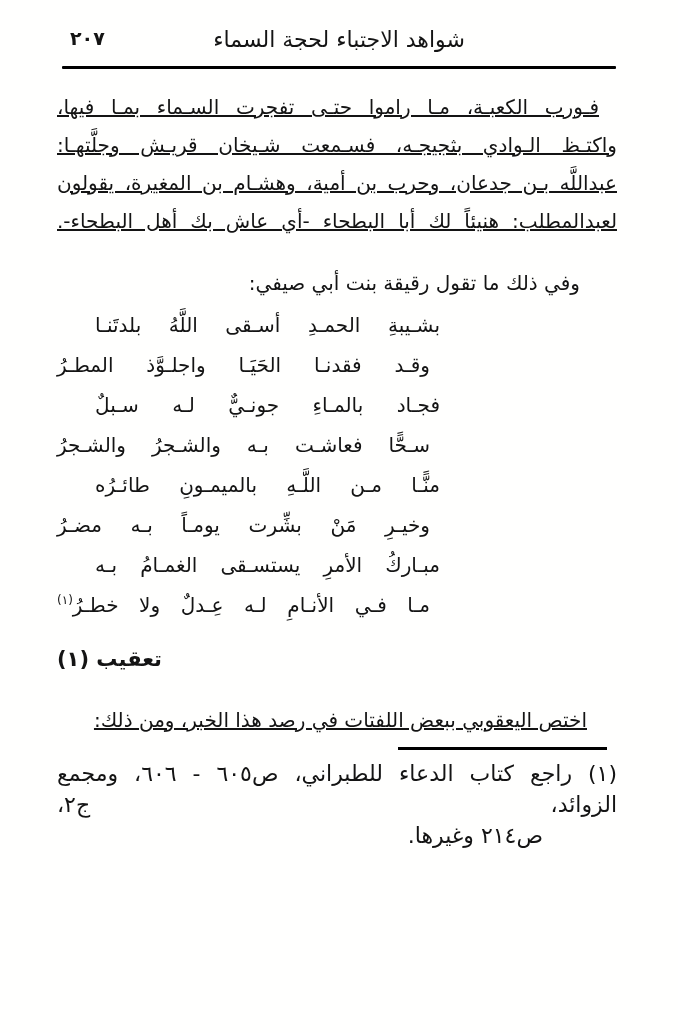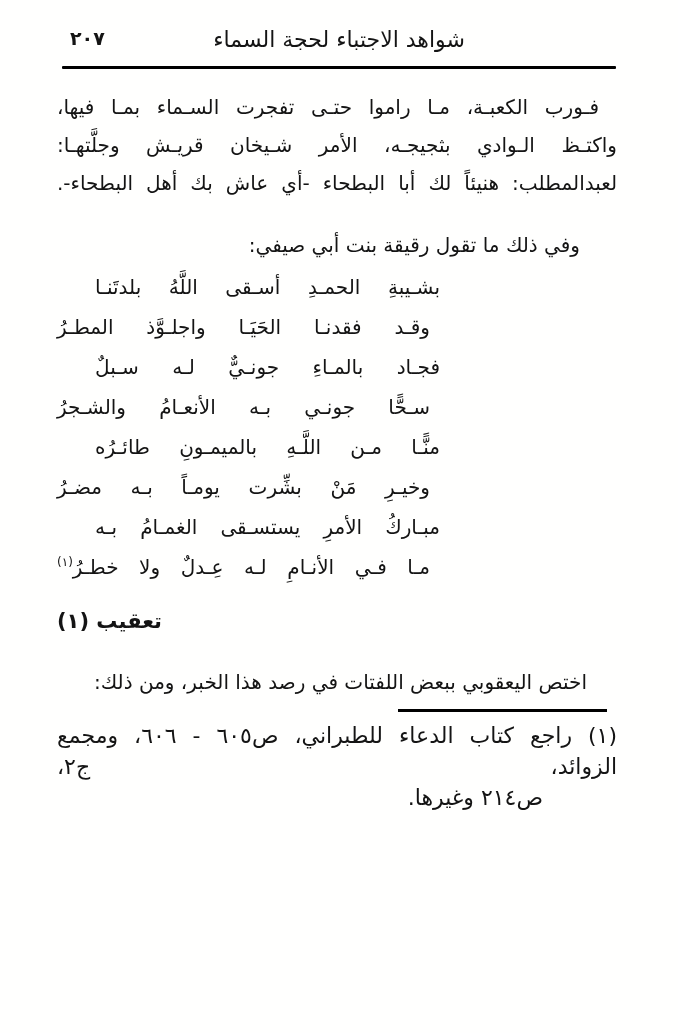--- a/index.html
+++ b/index.html
@@ -30,21 +30,21 @@
   .content{position:absolute;top:86px;right:61px;width:560px;}
   .line{
     font-size:20px;line-height:38px;white-space:normal;
   }
   .just{text-align:justify;text-align-last:justify;}
   .nat{text-align:right;white-space:nowrap;}
   .flushleft{text-align:left;white-space:nowrap;}
   .ind1{text-indent:18px;}
   .ind2{text-indent:37px;}
   .ind3{text-indent:30px;}
-  .para{padding-top:2px;}
+  .para{padding-top:2px;text-decoration:underline;}
   .intro{margin-top:24px;}
   
   .poem{margin-top:3px;}
   .pline{
     font-size:20px;line-height:40px;
     text-align:justify;text-align-last:justify;
   }
   .pa{width:345px;margin-right:177px;}
   .pb{width:373px;margin-right:187px;}
   .fn-mark{
@@ -73,31 +73,32 @@
   <div class="header">
     <div class="header-title">شواهد الاجتباء لحجة السماء</div>
     <div class="page-number">٢٠٧</div>
   </div>
   <div class="header-rule"></div>
 
   <div class="content">
 
     <div class="para">
       <div class="line just ind1">فـورب الكعبـة، مـا راموا حتـى تفجرت السـماء بمـا فيها،</div>
-      <div class="line just">واكتـظ الـوادي بثجيجـه، الأمر شـيخان قريـش وجلَّتهـا:</div>
+      <div class="line just">واكتـظ الـوادي بثجيجـه، فسـمعت شـيخان قريـش وجلَّتهـا:</div>
+      <div class="line just">عبداللَّه بـن جدعان، وحرب بن أمية، وهشـام بن المغيرة، يقولون</div>
       <div class="line just">لعبدالمطلب: هنيئاً لك أبا البطحاء -أي عاش بك أهل البطحاء-.</div>
     </div>
 
     <div class="line nat ind2 intro">وفي ذلك ما تقول رقيقة بنت أبي صيفي:</div>
 
     <div class="poem">
       <div class="pline pa">بشـيبةِ الحمـدِ أسـقى اللَّهُ بلدتَنـا</div>
       <div class="pline pb">وقـد فقدنـا الحَيَـا واجلـوَّذ المطـرُ</div>
       <div class="pline pa">فجـاد بالمـاءِ جونـيٌّ لـه سـبلٌ</div>
-      <div class="pline pb">سـحًّا جونـي بـه الأنعـامُ والشـجرُ</div>
+      <div class="pline pb">سـحًّا فعاشـت بـه والشـجرُ والشـجرُ</div>
       <div class="pline pa">منًّـا مـن اللَّـهِ بالميمـونِ طائـرُه</div>
       <div class="pline pb">وخيـرِ مَنْ بشِّرت يومـاً بـه مضـرُ</div>
       <div class="pline pa">مبـاركُ الأمرِ يستسـقى الغمـامُ بـه</div>
       <div class="pline pb">
         <span>مـا فـي الأنـامِ لـه عِـدلٌ ولا خطـرُ</span><span class="fn-mark">(١)</span>
       </div>
     </div>
 
     <div class="section-heading">تعقيب (١)</div>
 

